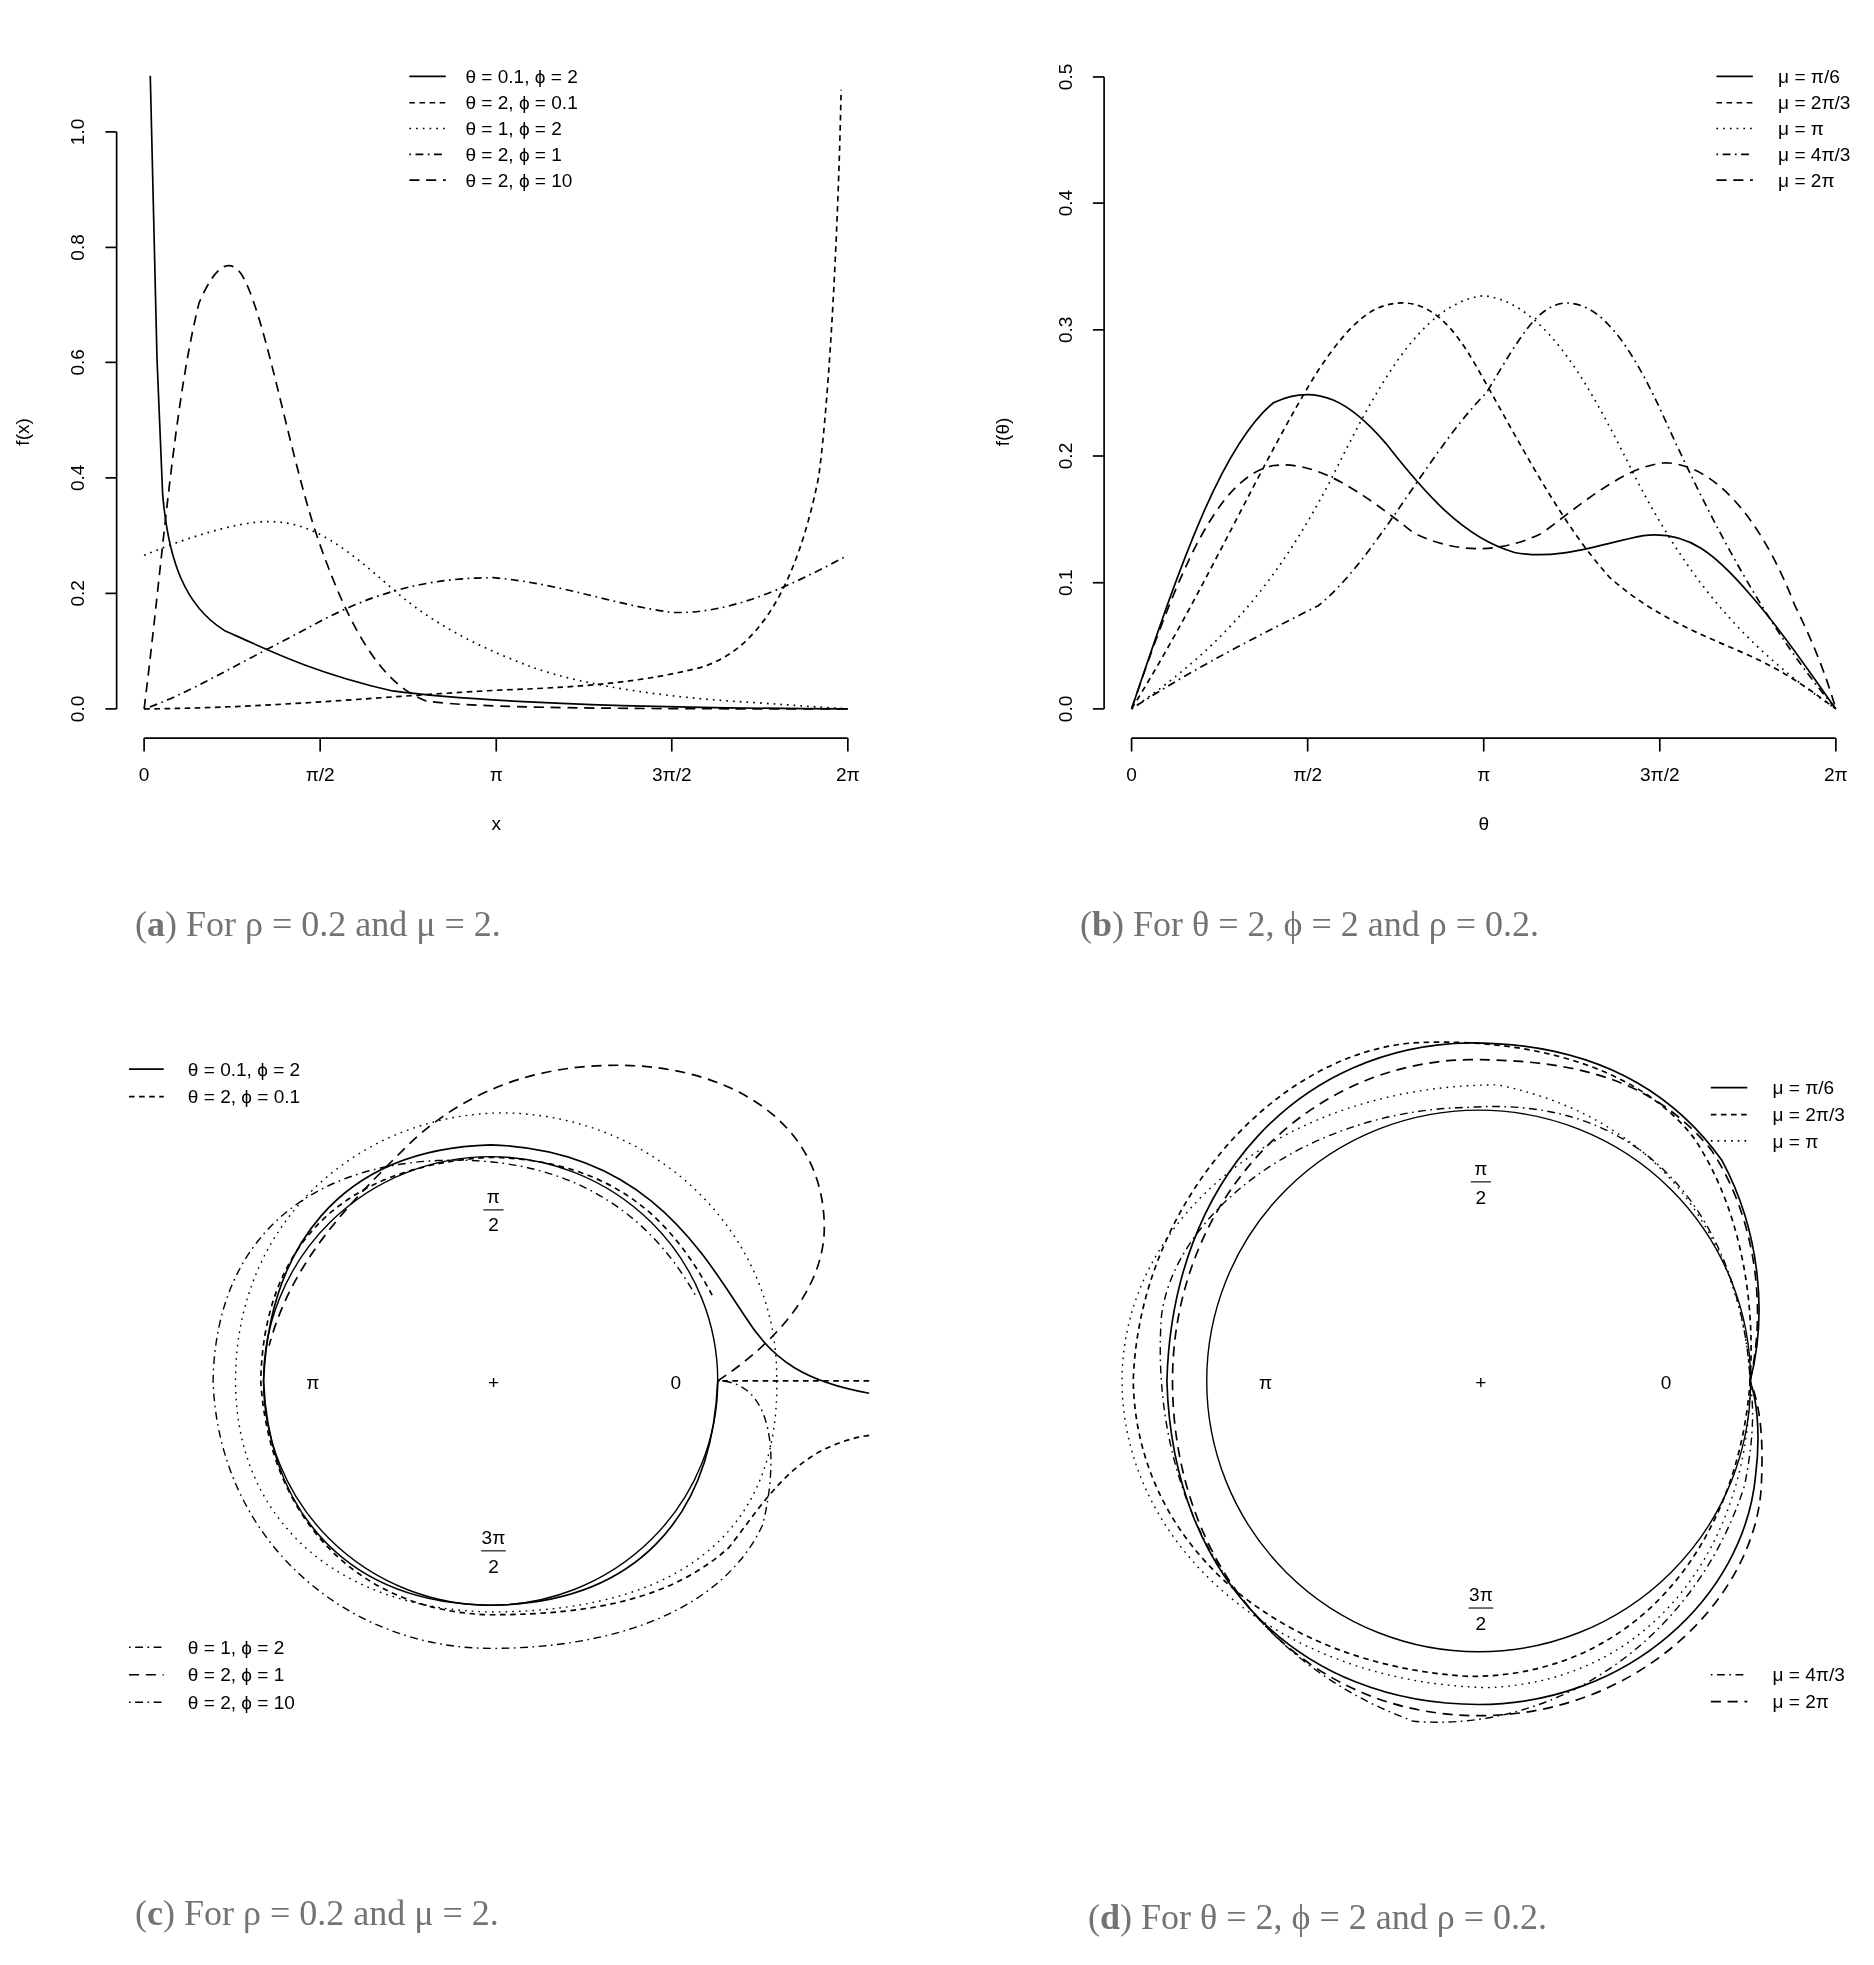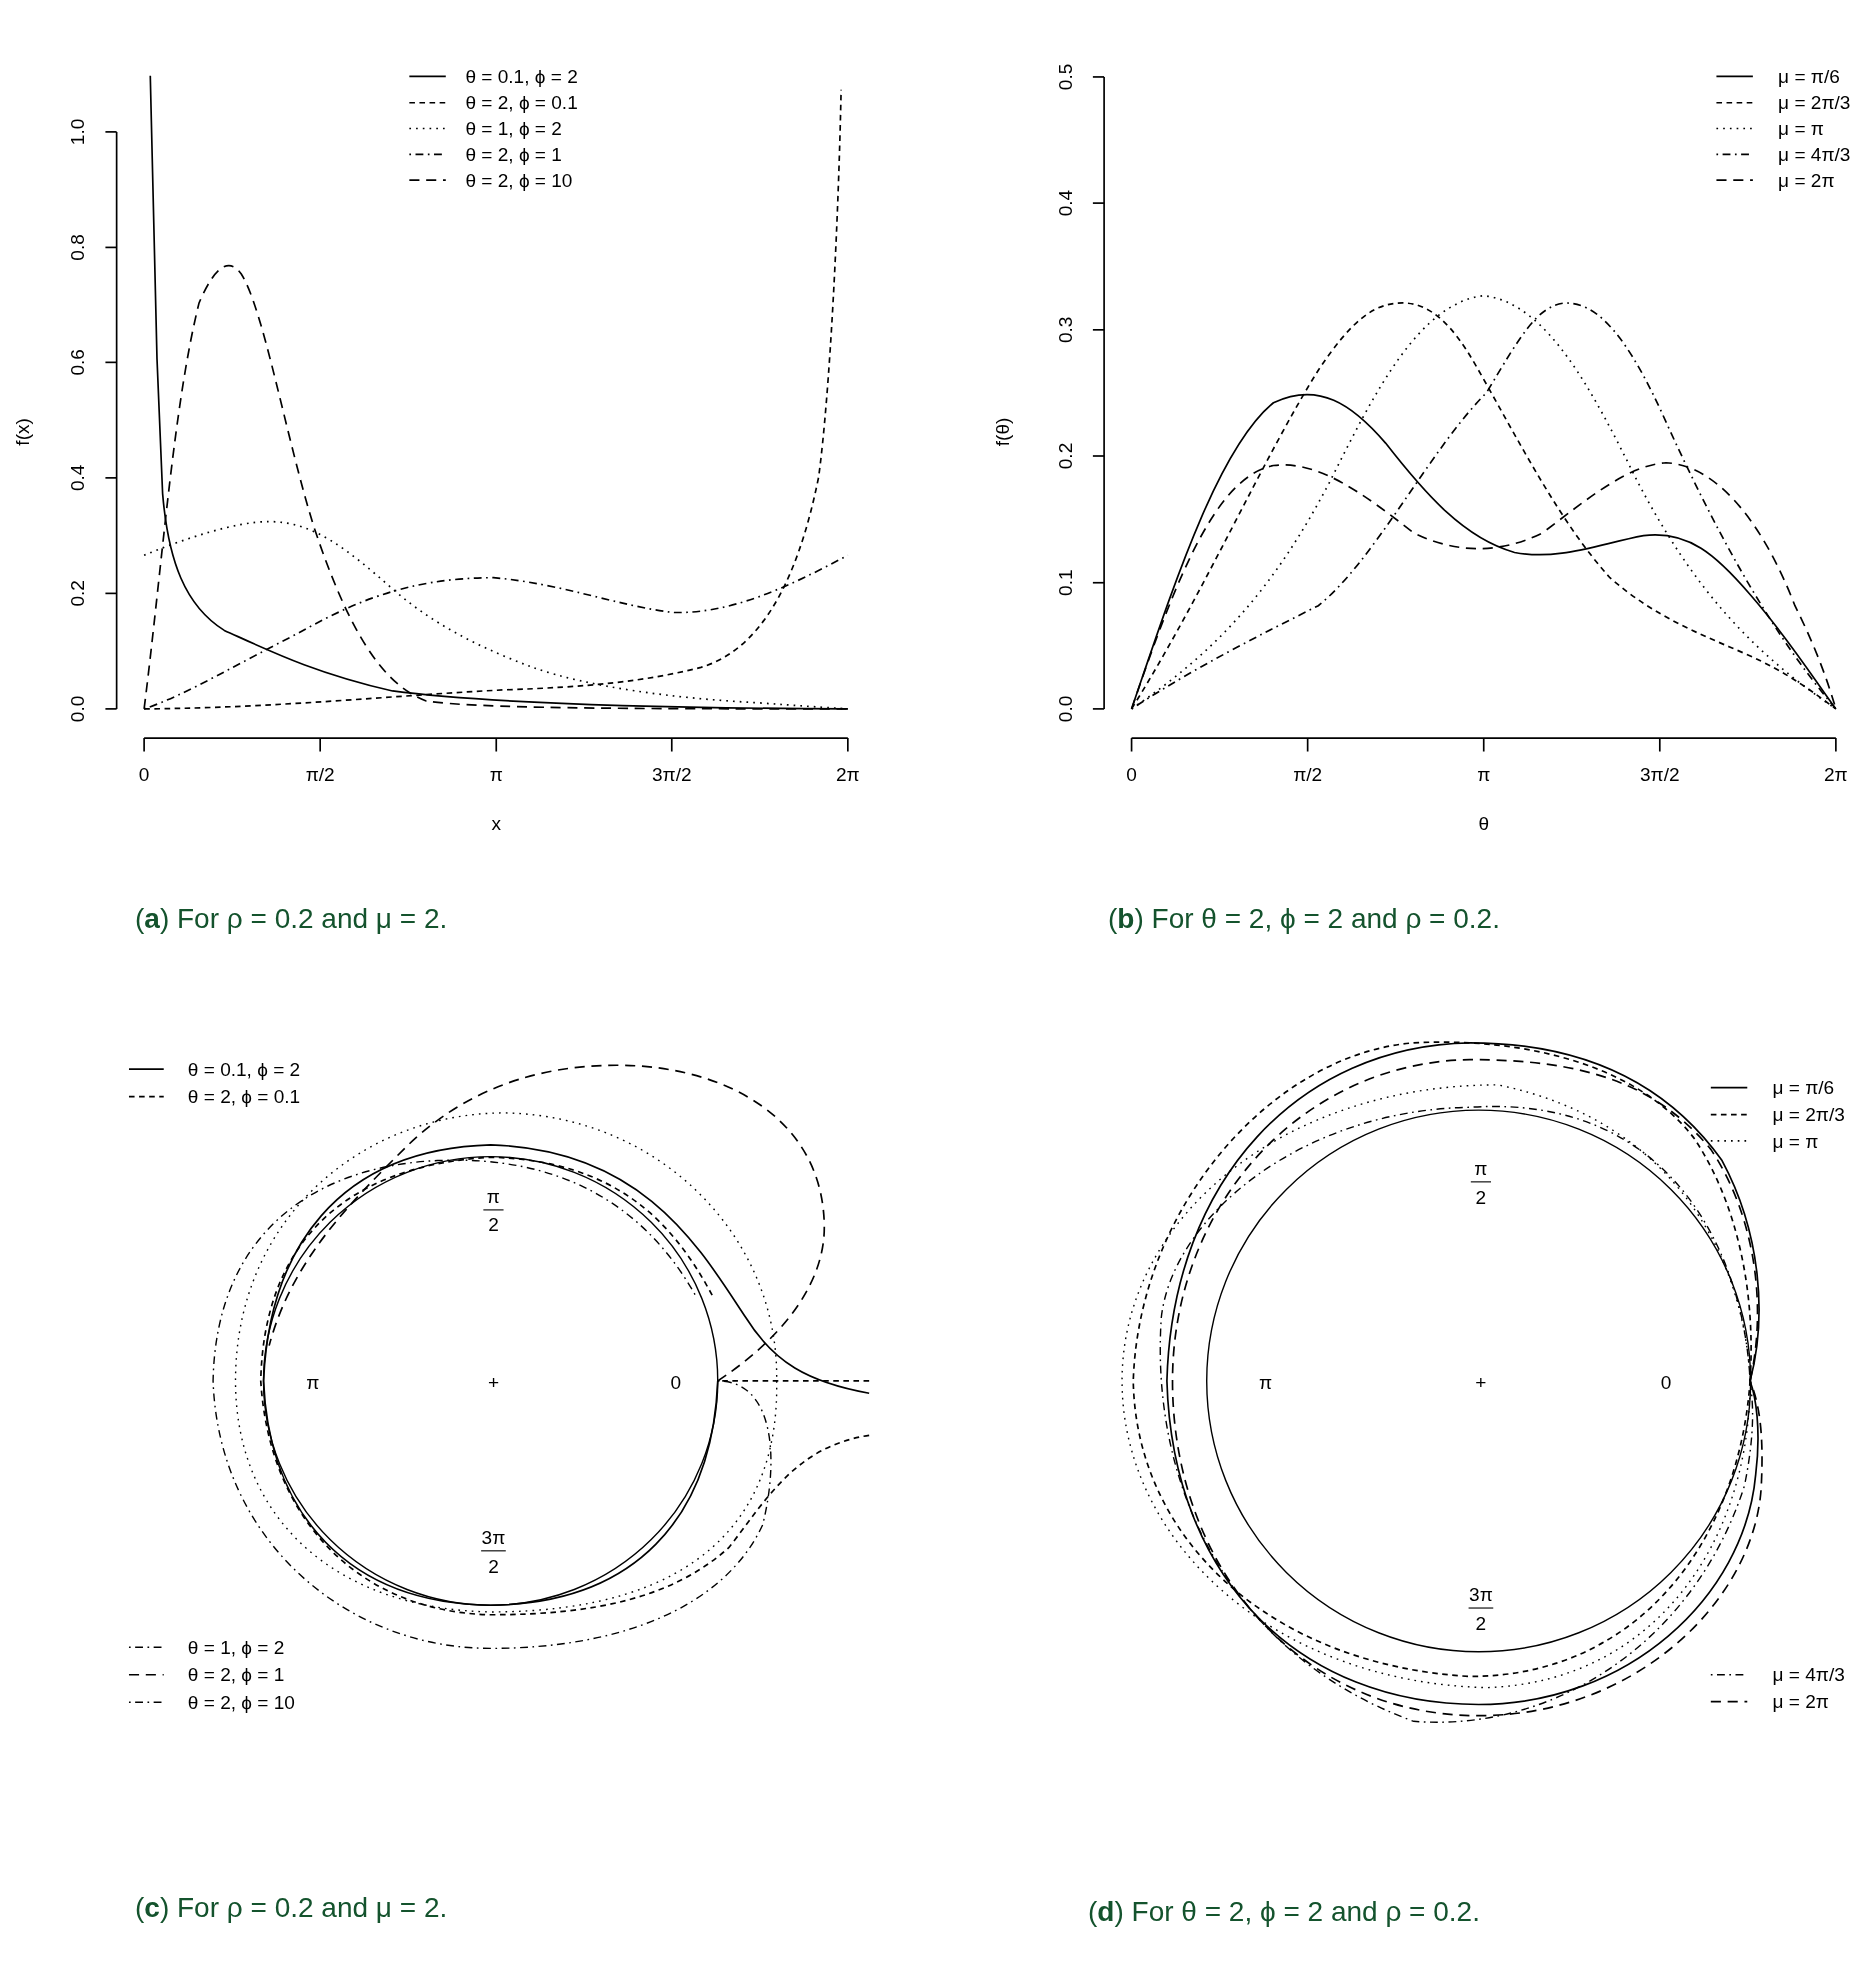--- a/index.html
+++ b/index.html
@@ -1,19 +1,19 @@
 <!DOCTYPE html>
 <html style="font-size:9px"><head>
 <meta charset="utf-8">
 <style>
   html, body { margin: 0; padding: 0; background: #ffffff; }
   body { width: 1874px; height: 1965px; position: relative; overflow: hidden; font-family: "Liberation Sans", sans-serif; }
   .panel { position: absolute; }
   svg text { font-family: "Liberation Sans", sans-serif; fill: #000; }
-  .caption { position: absolute; font-family: Liberation Sans, sans-serif; font-size: 28px; color: #14532d; white-space: nowrap; }
+  .caption { position: absolute; font-family: Liberation Serif, serif; font-size: 36px; color: #737373; white-space: nowrap; }
   .caption b { font-weight: bold; }
 </style>
 </head>
 <body>
 
 <svg class="panel" style="left:0;top:0" width="937" height="875" viewBox="0 0 1671 1560">
   <g fill="none" stroke="#000" stroke-width="3">
 
     <line x1="208" y1="1264" x2="208" y2="235"></line>
     <line x1="188" y1="1264" x2="208" y2="1264"></line>
@@ -123,21 +123,21 @@
       <text x="1500" y="148">μ = π/6</text>
       <text x="1500" y="195">μ = 2π/3</text>
       <text x="1500" y="241">μ = π</text>
       <text x="1500" y="287">μ = 4π/3</text>
       <text x="1500" y="333">μ = 2π</text>
     </g>
   </g>
 </svg>
 
 <div class="caption" style="left:135px;top:903px">(<b>a</b>) <span>For ρ = 0.2 and μ = 2.</span></div>
-<div class="caption" style="left:1108px;top:903px">(<b>b</b>) <span>For θ = 2, ϕ = 2 and ρ = 0.2.</span></div>
+<div class="caption" style="left:1080px;top:903px">(<b>b</b>) <span>For θ = 2, ϕ = 2 and ρ = 0.2.</span></div>
 
 <svg class="panel" style="left:0;top:981px" width="937" height="875" viewBox="0 0 1671 1560">
 
   <g fill="none" stroke="#000" stroke-width="2.5">
     <ellipse cx="875" cy="713" rx="405" ry="400"></ellipse>
 
     <path stroke-width="3" d="M 1550 735 C 1440 715 1380 680 1330 600 C 1250 480 1150 300 875 292 C 600 300 480 480 470 713 C 480 950 620 1110 875 1113 C 1130 1110 1270 960 1280 713"></path>
 
     <path stroke-width="3" stroke-dasharray="10 8" d="M 1550 713 L 1280 713 M 1550 810 C 1420 830 1370 920 1300 1010 C 1200 1100 1060 1130 875 1130 C 640 1125 480 960 465 713 C 470 480 600 330 875 314 C 1100 320 1200 430 1270 560"></path>
 

